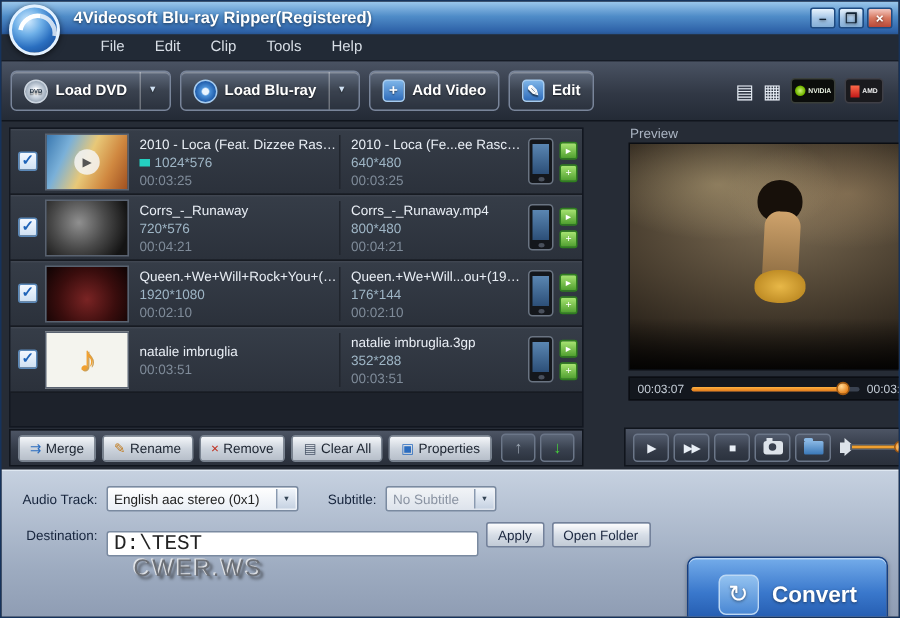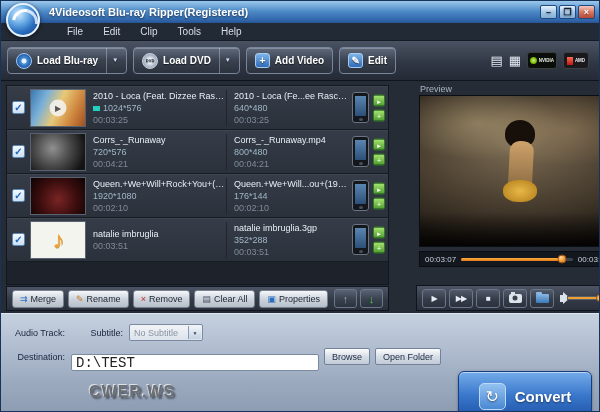--- a/index.html
+++ b/index.html
@@ -181,23 +181,23 @@
   .convert { position:absolute; right:9px; bottom:12px; width:134px; height:50px;
     border:1px solid #173f80; border-radius:6px;
     background:linear-gradient(#74acea, #3a78cc 48%, #1e54a8 95%);
     box-shadow:inset 0 1px 0 rgba(255,255,255,.5), 0 1px 3px rgba(0,0,0,.35);
     display:flex; align-items:center; justify-content:center; gap:9px;
     color:#fff; font-size:15px; font-weight:bold; text-shadow:0 1px 2px rgba(0,0,0,.5); }
   .conv-icon { width:27px; height:27px; border-radius:5px; border:1px solid #bcd8f4;
     background:linear-gradient(#93c2f0,#4a88d4); font-size:16px; font-weight:normal;
     display:flex; align-items:center; justify-content:center; }
 
-  .watermark { position:absolute; left:88px; top:370px; z-index:50; font-size:16px; font-weight:bold;
+  .watermark { position:absolute; left:88px; top:370px; z-index:50; font-size:16px; font-weight:normal;
     color:#6b6f76; letter-spacing:1px;
-    text-shadow:-1px -1px 0 rgba(240,240,240,.8), 2px 2px 2px rgba(20,20,20,.55);margin-top:12px; }
+    text-shadow:-1px -1px 0 rgba(240,240,240,.8), 2px 2px 2px rgba(20,20,20,.55); }
 </style>
 </head>
 <body>
 
 <div class="window">
 
   <div class="titlebar">
     <span>4Videosoft Blu-ray Ripper(Registered)</span>
     <div class="win-controls">
       <div class="wc">–</div>
@@ -210,27 +210,27 @@
   <div class="menubar">
     <span class="menu-item">File</span>
     <span class="menu-item">Edit</span>
     <span class="menu-item">Clip</span>
     <span class="menu-item">Tools</span>
     <span class="menu-item">Help</span>
   </div>
 
   <div class="toolbar">
     <div class="tbtn">
+      <span class="disc-dvd">DVD</span>
+      <span>Load DVD</span>
+      <span class="dd-arrow">▼</span>
+    </div>
+    <div class="tbtn">
       <span class="disc-br"></span>
       <span>Load Blu-ray</span>
-      <span class="dd-arrow">▼</span>
-    </div>
-    <div class="tbtn">
-      <span class="disc-dvd">DVD</span>
-      <span>Load DVD</span>
       <span class="dd-arrow">▼</span>
     </div>
     <div class="tbtn">
       <span class="sq-icon">+</span>
       <span>Add Video</span>
     </div>
     <div class="tbtn">
       <span class="sq-icon">✎</span>
       <span>Edit</span>
     </div>
@@ -394,31 +394,35 @@
           <div class="vol-fill"></div>
           <div class="vol-handle"></div>
         </div>
       </div>
     </div>
   </div>
 
   <div class="bottom">
     <div class="brow">
       <span class="blabel">Audio Track:</span>
+      <div class="dd" style="width:128px">
+        <span>English aac stereo (0x1)</span>
+        <span class="arr">▼</span>
+      </div>
       <span class="blabel" style="width:58px">Subtitle:</span>
       <div class="dd dim" style="width:74px">
         <span>No Subtitle</span>
         <span class="arr">▼</span>
       </div>
     </div>
     <div class="brow">
       <span class="blabel">Destination:</span>
       <input class="dest-input" style="width: 248px;" readonly="" value="D:\TEST">
       <div class="sbtn">
-          <span>Browse</span>
+          <span>Apply</span>
         </div>
       <div class="sbtn">
           <span>Open Folder</span>
         </div>
     </div>
     <div class="convert">
       <span class="conv-icon">↻</span>
       <span>Convert</span>
     </div>
   </div>

